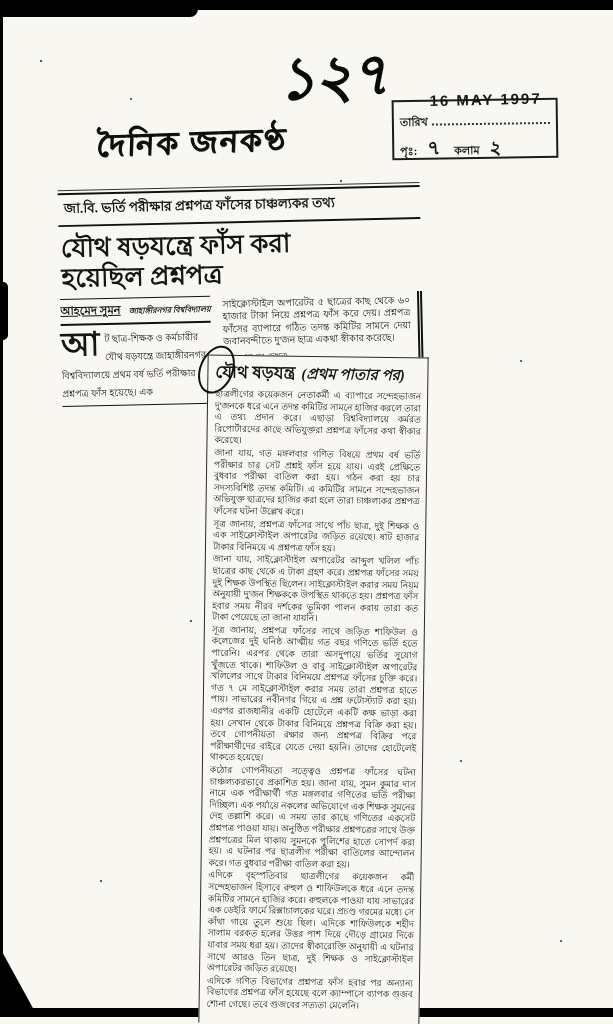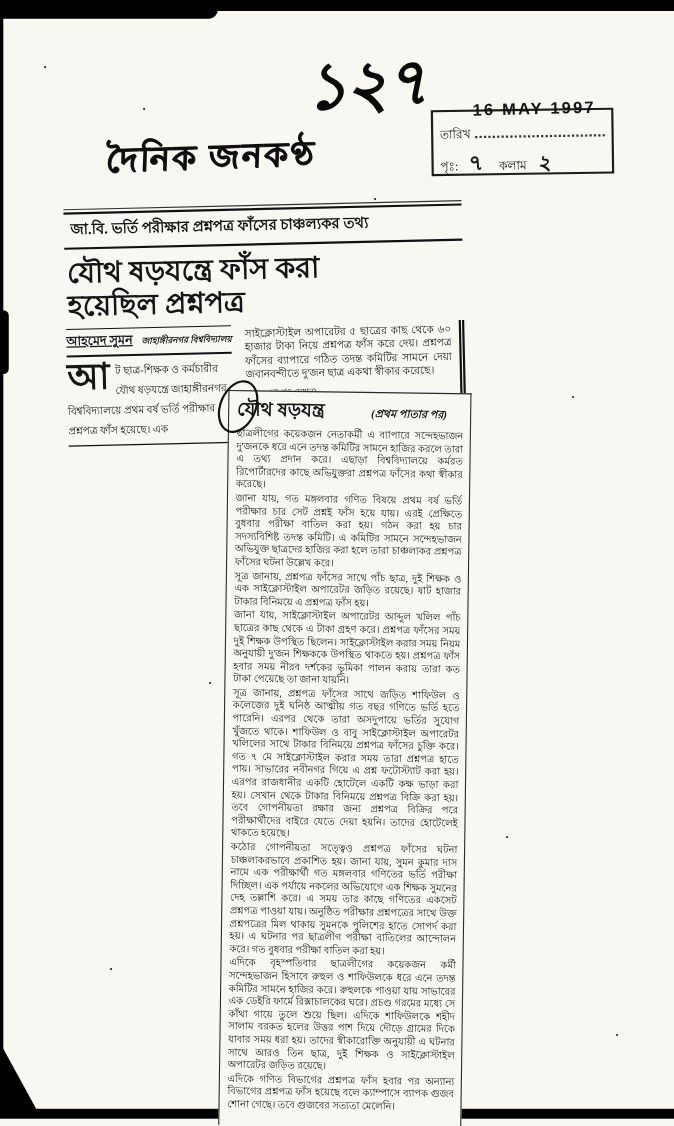--- a/index.html
+++ b/index.html
@@ -36,21 +36,21 @@
     box-sizing:border-box;
   }
   .stamp-date {
     position:absolute; top:-10px; left:36px;
     font-family:"Liberation Sans", sans-serif; font-weight:bold;
     font-size:15px; letter-spacing:2px; color:#161616;
     transform:rotate(-0.5deg);
   }
   .stamp-row { display:flex; align-items:baseline; gap:4px; }
   .stamp-row.first { margin-top:8px; }
-  .stamp-label { font-weight:normal; font-size:11px; white-space:nowrap; }
+  .stamp-label { font-weight:bold; font-size:11px; white-space:nowrap; }
   .dotline { flex:1; border-bottom:2px dotted #333; height:8px; }
   .hand-mark { font-size:20px; font-weight:bold; transform:rotate(-8deg) skewX(-6deg);
                display:inline-block; padding:0 10px 0 6px; }
   .hand-mark.col { transform:rotate(-14deg) skewX(-18deg); font-size:19px; }
 
   
   .masthead {
     position:absolute; left:96px; top:118px;
     font-size:31px; font-weight:bold; letter-spacing:2px;
     transform:rotate(-2deg) skewX(-4deg); color:#0d0d0d;
@@ -87,21 +87,21 @@
   
   .continuation {
     position:absolute; left:203px; top:356px; width:221px;
     transform:rotate(0.8deg);
     border-left:1px solid #2a2a2a; border-right:1px solid #2a2a2a;
     border-top:1px solid #2a2a2a;
     padding:3px 6px 12px 7px; box-sizing:border-box; background:#f8f7f2;
   }
   .section-head { display:flex; align-items:baseline; gap:6px; margin-bottom:2px; position:relative; }
   .section-title { font-size:17px; font-weight:bold; white-space:nowrap; }
-  .section-title-note { font-style:italic; font-size:10px; font-weight:bold; white-space:nowrap;margin-left:36px; }
+  .section-title-note { font-style:italic; font-size:15px; font-weight:bold; white-space:nowrap; }
   .pen-oval { position:absolute; left:-16px; top:-14px; width:30px; height:46px;
               border:2px solid #111; border-radius:50%;
               transform:rotate(22deg); pointer-events:none; }
   .body-para { font-size:9px; line-height:11.6px; text-align:justify; margin:0 0 1px 0; }
 </style>
 </head>
 <body>
 
 <div id="page">
 

